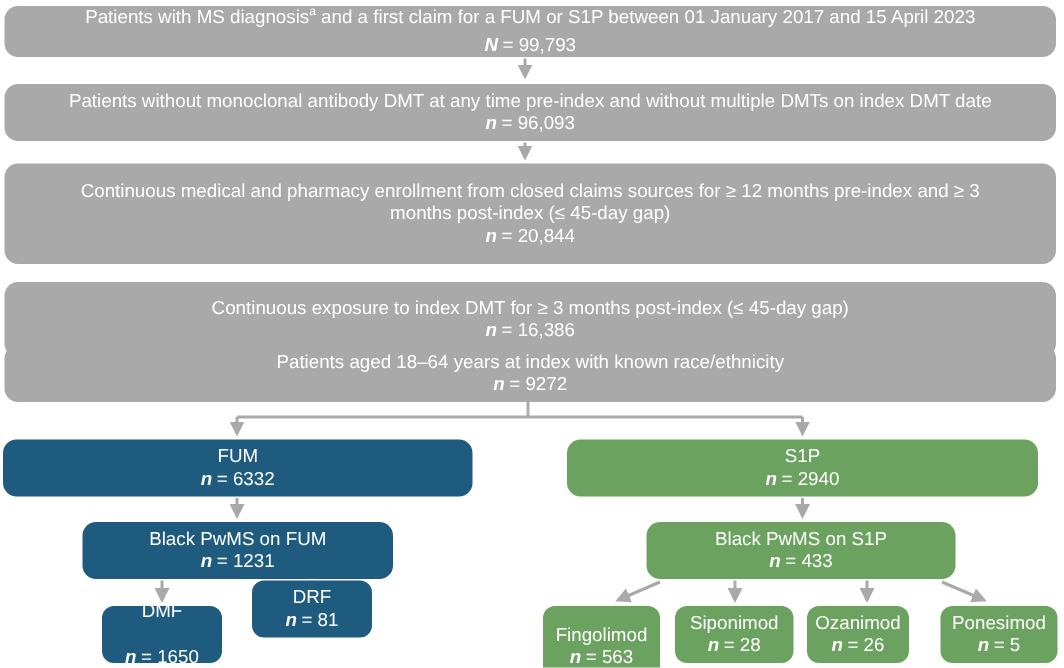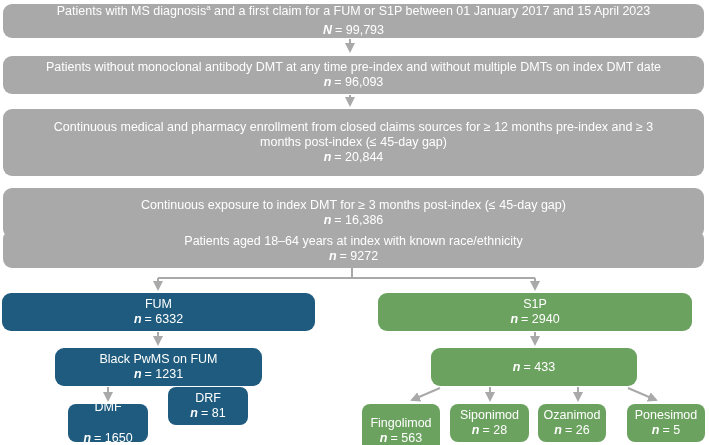--- a/index.html
+++ b/index.html
@@ -135,20 +135,21 @@
     <div class="txt">DRF</div>
     <div class="nrow"><span class="ni">n</span><span class="nv">= 81</span></div>
   </div>
 
   <div class="box green s1p">
     <div class="txt">S1P</div>
     <div class="nrow"><span class="ni">n</span><span class="nv">= 2940</span></div>
   </div>
 
   <div class="box green bs1p">
+    <div class="txt">Black PwMS on S1P</div>
     <div class="nrow"><span class="ni">n</span><span class="nv">= 433</span></div>
   </div>
 
   <div class="box green fin">
     <div class="txt">Fingolimod</div>
     <div class="nrow"><span class="ni">n</span><span class="nv">= 563</span></div>
   </div>
 
   <div class="box green sip">
     <div class="txt">Siponimod</div>

